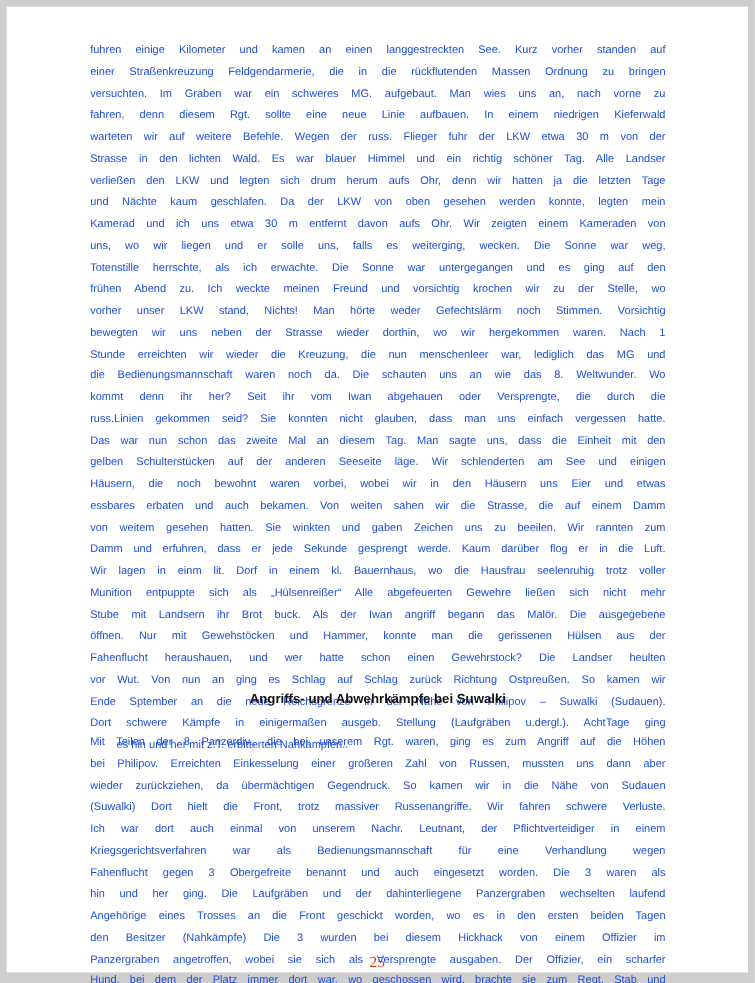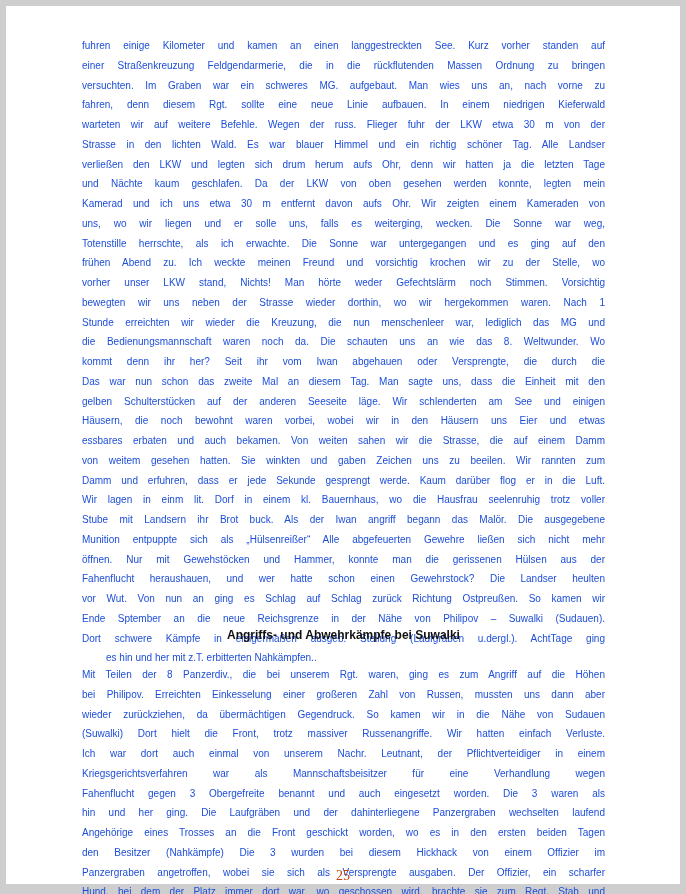--- a/index.html
+++ b/index.html
@@ -79,46 +79,47 @@
     <span class="line">und Nächte kaum geschlafen. Da der LKW von oben gesehen werden konnte, legten mein</span>
     <span class="line">Kamerad und ich uns etwa 30 m entfernt davon aufs Ohr. Wir zeigten einem Kameraden von</span>
     <span class="line">uns, wo wir liegen und er solle uns, falls es weiterging, wecken. Die Sonne war weg,</span>
     <span class="line">Totenstille herrschte, als ich erwachte. Die Sonne war untergegangen und es ging auf den</span>
     <span class="line">frühen Abend zu. Ich weckte meinen Freund und vorsichtig krochen wir zu der Stelle, wo</span>
     <span class="line">vorher unser LKW stand, Nichts! Man hörte weder Gefechtslärm noch Stimmen. Vorsichtig</span>
     <span class="line">bewegten wir uns neben der Strasse wieder dorthin, wo wir hergekommen waren. Nach 1</span>
     <span class="line">Stunde erreichten wir wieder die Kreuzung, die nun menschenleer war, lediglich das MG und</span>
     <span class="line">die Bedienungsmannschaft waren noch da. Die schauten uns an wie das 8. Weltwunder. Wo</span>
     <span class="line">kommt denn ihr her? Seit ihr vom Iwan abgehauen oder Versprengte, die durch die</span>
+    <span class="line">russ.Linien gekommen seid? Sie konnten nicht glauben, dass man uns einfach vergessen hatte.</span>
     <span class="line">Das war nun schon das zweite Mal an diesem Tag. Man sagte uns, dass die Einheit mit den</span>
     <span class="line">gelben Schulterstücken auf der anderen Seeseite läge. Wir schlenderten am See und einigen</span>
     <span class="line">Häusern, die noch bewohnt waren vorbei, wobei wir in den Häusern uns Eier und etwas</span>
     <span class="line">essbares erbaten und auch bekamen. Von weiten sahen wir die Strasse, die auf einem Damm</span>
     <span class="line">von weitem gesehen hatten. Sie winkten und gaben Zeichen uns zu beeilen. Wir rannten zum</span>
     <span class="line">Damm und erfuhren, dass er jede Sekunde gesprengt werde. Kaum darüber flog er in die Luft.</span>
     <span class="line">Wir lagen in einm lit. Dorf in einem kl. Bauernhaus, wo die Hausfrau seelenruhig trotz voller</span>
+    <span class="line">Munition entpuppte sich als „Hülsenreißer“ Alle abgefeuerten Gewehre ließen sich nicht mehr</span>
     <span class="line">Stube mit Landsern ihr Brot buck. Als der Iwan angriff begann das Malör. Die ausgegebene</span>
-    <span class="line">Munition entpuppte sich als „Hülsenreißer“ Alle abgefeuerten Gewehre ließen sich nicht mehr</span>
     <span class="line">öffnen. Nur mit Gewehstöcken und Hammer, konnte man die gerissenen Hülsen aus der</span>
     <span class="line">Fahenflucht heraushauen, und wer hatte schon einen Gewehrstock?  Die Landser heulten</span>
     <span class="line">vor Wut. Von nun an ging es Schlag auf Schlag zurück Richtung Ostpreußen.  So kamen wir</span>
     <span class="line">Ende Sptember an die neue Reichsgrenze in der Nähe von Philipov – Suwalki (Sudauen).</span>
     <span class="line">Dort schwere Kämpfe in einigermaßen ausgeb. Stellung (Laufgräben u.dergl.). AchtTage ging</span>
     <span class="line last">es hin und her mit z.T. erbitterten Nahkämpfen..</span>
   </div>
 
   <div class="heading">Angriffs- und Abwehrkämpfe bei Suwalki</div>
 
   <div class="text-block block2">
     <span class="line">Mit Teilen der 8 Panzerdiv., die bei unserem Rgt. waren, ging es zum Angriff auf die Höhen</span>
     <span class="line">bei Philipov. Erreichten Einkesselung einer großeren Zahl von Russen, mussten uns dann aber</span>
     <span class="line">wieder zurückziehen, da übermächtigen Gegendruck. So kamen wir in die Nähe von Sudauen</span>
-    <span class="line">(Suwalki) Dort hielt die Front, trotz massiver Russenangriffe. Wir hatten einfach Verluste.</span>
+    <span class="line">(Suwalki) Dort hielt die Front, trotz massiver Russenangriffe. Wir fahren schwere Verluste.</span>
     <span class="line">Ich war dort auch einmal von unserem Nachr. Leutnant, der Pflichtverteidiger in einem</span>
-    <span class="line">Kriegsgerichtsverfahren war als Mannschaftsbeisitzer für eine Verhandlung wegen</span>
+    <span class="line">Kriegsgerichtsverfahren war als Bedienungsmannschaft für eine Verhandlung wegen</span>
     <span class="line">Fahenflucht gegen 3 Obergefreite benannt und auch eingesetzt worden. Die 3 waren als</span>
     <span class="line">hin und her ging. Die Laufgräben und der dahinterliegene Panzergraben wechselten laufend</span>
     <span class="line">Angehörige eines Trosses an die Front geschickt worden, wo es in den ersten beiden Tagen</span>
     <span class="line">den Besitzer (Nahkämpfe) Die 3 wurden bei diesem Hickhack von einem Offizier im</span>
     <span class="line">Panzergraben angetroffen, wobei sie sich als Versprengte ausgaben. Der Offizier, ein scharfer</span>
     <span class="line">Hund, bei dem der Platz immer dort war, wo geschossen wird, brachte sie zum Regt. Stab und</span>
   </div>
 
   <div class="page-number">25</div>
 

